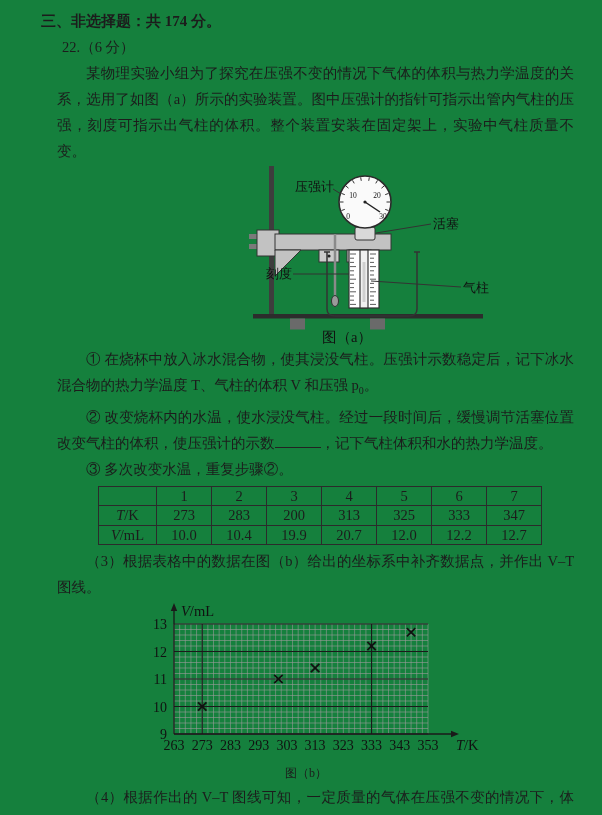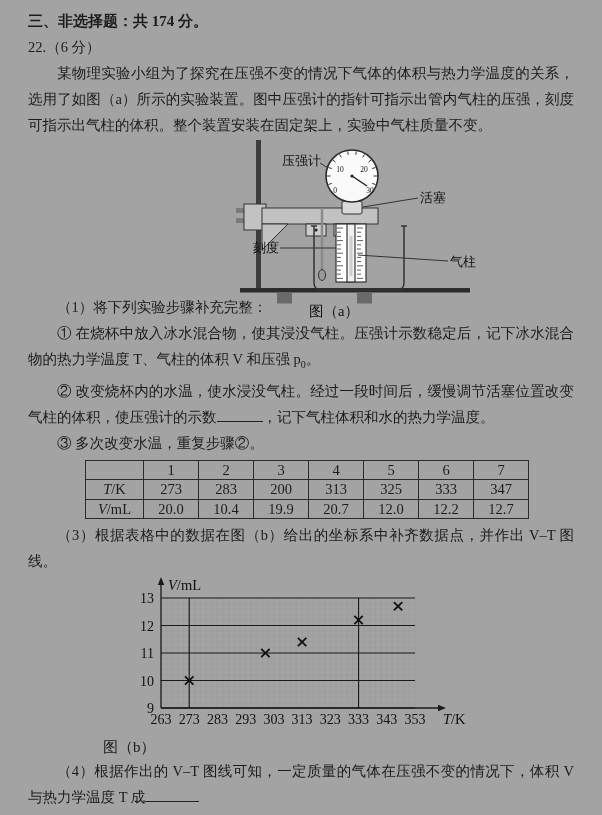--- a/index.html
+++ b/index.html
@@ -1,34 +1,34 @@
 <!DOCTYPE html>
 <html><head>
 <meta charset="utf-8">
 <style>
   html,body{margin:0;padding:0;background:#e8e8e8;}
-  .page{width:602px;height:815px;box-sizing:border-box;padding:8px 28px 6px 28px;
-        background:#a3a3a3;color:#1c1c1c;overflow:hidden;
+  .page{width:602px;height:815px;box-sizing:border-box;padding:8px 28px 6px 41px;
+        background:#15803d;color:#1c1c1c;overflow:hidden;
         font-family:"Liberation Serif","DejaVu Serif",serif;font-size:14.5px;}
   .hline{font-weight:bold;font-size:15px;line-height:26px;}
-  .qline{line-height:26px;}
+  .qline{line-height:26px;margin-left:21px;}
   .para{margin:0;line-height:26px;text-align:justify;}
-  .indent{text-indent:2em;}
+  .indent{text-indent:2em;margin-left:16px;}
   .figure-a{height:182px;}
   .figure-a svg{display:block;margin-left:202px;}
   .pull-up{margin-top:-26px;}
   .blank{display:inline-block;width:46px;height:13px;border-bottom:1.2px solid #222;}
   .blank2{width:54px;}
   sub{font-size:10px;}
   table.data{border-collapse:collapse;margin:4px 0 3px 57px;}
   table.data td{border:1px solid #2b2b2b;width:54px;height:18.5px;padding:0;
         text-align:center;font-size:14.5px;}
   table.data td.rowlab{width:57px;}
   .chart-wrap{margin-left:75px;margin-top:2px;}
-  .chart-caption{width:380px;margin-left:75px;text-align:left;line-height:22px;font-size:15px;}
+  .chart-caption{width:380px;margin-left:75px;text-align:center;line-height:22px;font-size:12px;}
   svg text{font-family:"Liberation Serif","DejaVu Serif",serif;fill:#111;}
   .gnum{font-size:7.5px;text-anchor:middle;}
   .flbl{font-size:13px;}
   .fcap{font-size:14.5px;}
 </style>
 </head>
 <body>
 
 <div class="page">
   <div class="hline">三、非选择题：共 174 分。</div>
@@ -132,21 +132,20 @@
         <text x="190" y="64" class="flbl">活塞</text>
         <line x1="50" y1="110" x2="106" y2="110" stroke="#333" stroke-width="1"></line>
         <text x="23" y="114" class="flbl">刻度</text>
         <line x1="218" y1="123" x2="128" y2="117" stroke="#333" stroke-width="1"></line>
         <text x="220" y="128" class="flbl">气柱</text>
       </g>
       <text x="104" y="178" class="fcap" text-anchor="middle">图（a）</text>
     </svg>
   </div>
 
-  <p class="para indent pull-up">（1）将下列实验步骤补充完整：</p>
   <p class="para indent"><span>① 在烧杯中放入冰水混合物，使其浸没气柱。压强计示数稳定后，记下冰水混合物的热力学温度 T、气柱的体积 V 和压强 p</span><sub>0</sub><span>。</span></p>
   <p class="para indent"><span>② 改变烧杯内的水温，使水浸没气柱。经过一段时间后，缓慢调节活塞位置改变气柱的体积，使压强计的示数</span><span class="blank"></span><span>，记下气柱体积和水的热力学温度。</span></p>
   <p class="para indent">③ 多次改变水温，重复步骤②。</p>
 
   <table class="data">
     <tbody>
         <tr>
       <td class="rowlab"></td>
       <td>1</td>
       <td>2</td>
@@ -161,21 +160,21 @@
       <td>273</td>
       <td>283</td>
       <td>200</td>
       <td>313</td>
       <td>325</td>
       <td>333</td>
       <td>347</td>
     </tr>
     <tr>
       <td class="rowlab"><i>V</i><span>/mL</span></td>
-      <td>20.0</td>
+      <td>10.0</td>
       <td>10.4</td>
       <td>19.9</td>
       <td>20.7</td>
       <td>12.0</td>
       <td>12.2</td>
       <td>12.7</td>
     </tr>
   </tbody>
     </table>
 

